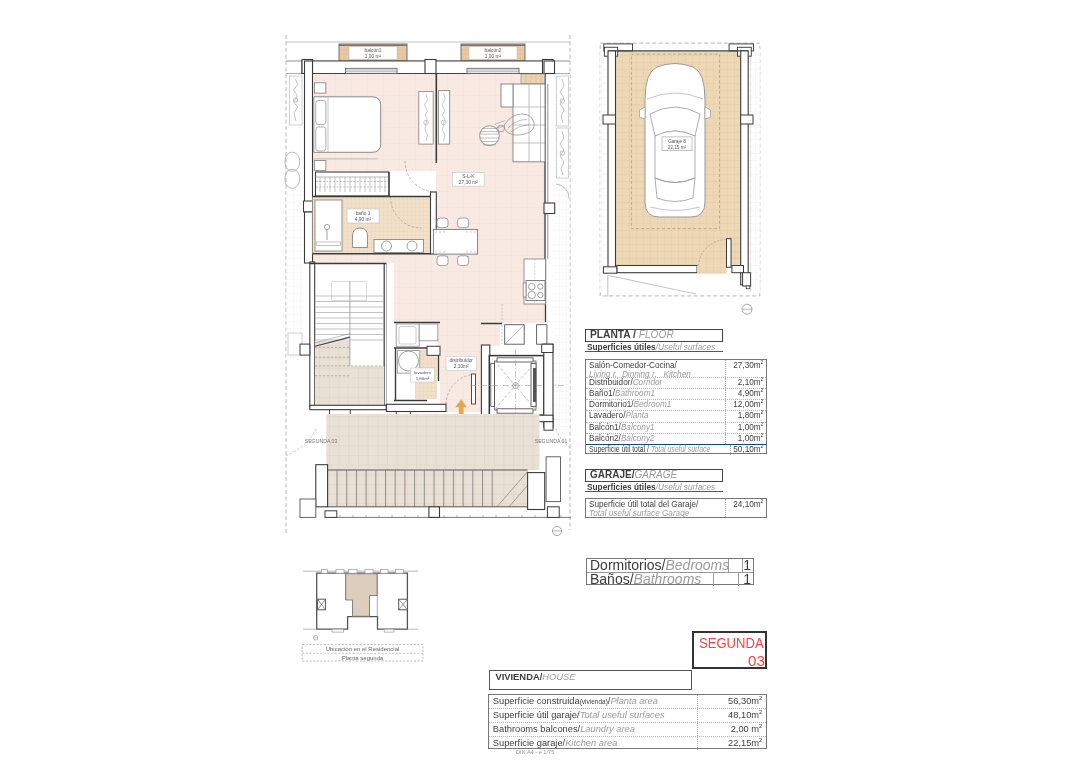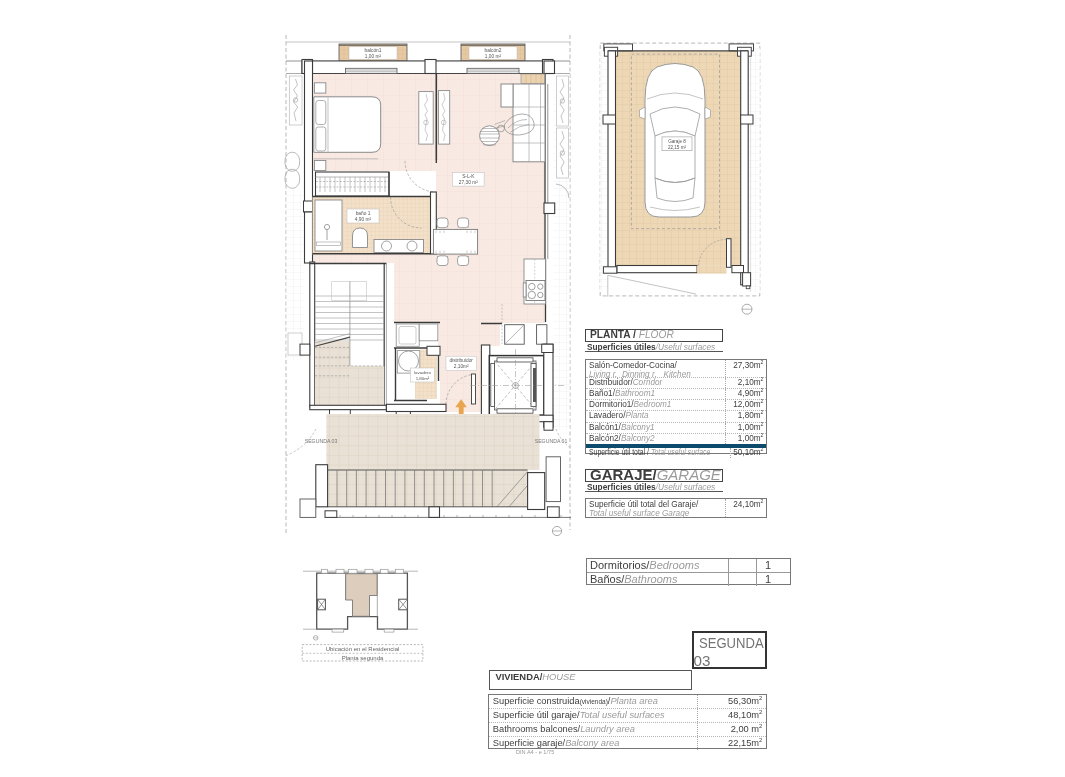--- a/index.html
+++ b/index.html
@@ -684,69 +684,69 @@
       <div style="width:39.4px;border-left:1px dotted #aaa;text-align:right;padding-right:3px;line-height:9.8px" class="val">1,80m<sup>2</sup></div>
     </div>
 <div style="display:flex;height:10.1px;border-top:1px dotted #b5b5b5">
       <div style="width:141px;padding-left:3px;line-height:9.8px"><span class="es">Balcón1/</span><span class="en">Balcony1</span></div>
       <div style="width:39.4px;border-left:1px dotted #aaa;text-align:right;padding-right:3px;line-height:9.8px" class="val">1,00m<sup>2</sup></div>
     </div>
 <div style="display:flex;height:10.1px;border-top:1px dotted #b5b5b5">
       <div style="width:141px;padding-left:3px;line-height:9.8px"><span class="es">Balcón2/</span><span class="en">Balcony2</span></div>
       <div style="width:39.4px;border-left:1px dotted #aaa;text-align:right;padding-right:3px;line-height:9.8px" class="val">1,00m<sup>2</sup></div>
     </div>
-<div style="display:flex;height:10.6px;border-top:4px solid #0c4a6e">
+<div style="display:flex;height:10.6px;border-top:1px solid #0c4a6e">
       <div style="width:141px;padding-left:3px;line-height:10px;white-space:nowrap"><span style="display:inline-block;transform:scaleX(0.84);transform-origin:0 50%;white-space:nowrap"><span class="es">Superficie útil total / </span><span class="en">Total useful surface</span></span></div>
       <div style="width:39.4px;border-left:1px dotted #aaa;text-align:right;padding-right:3px;line-height:10px" class="val">50,10m<sup>2</sup></div>
     </div>
 </div>
 
-<div class="abs" style="left:585px;top:469.4px;width:138px;height:12.8px;border:1.8px solid #444;background:#fff;font-size:15px;line-height:9.6px;padding-left:4px;white-space:nowrap"><b class="es">GARAJE/</b><span class="en">GARAGE</span></div>
+<div class="abs" style="left:585px;top:469.4px;width:138px;height:12.8px;border:1.8px solid #444;background:#fff;font-size:10px;line-height:9.6px;padding-left:4px;white-space:nowrap"><b class="es">GARAJE/</b><span class="en">GARAGE</span></div>
 
 <div class="abs" style="left:585px;top:482.9px;width:138px;height:9.5px;border-bottom:1px solid #555;font-size:8.3px;line-height:9px;padding-left:2px;white-space:nowrap"><b class="es">Superficies útiles</b><span class="en">/Useful surfaces</span></div>
 
 <div class="abs" style="left:585px;top:497.6px;width:182.4px;height:20.7px;border:1px solid #777;background:#fff;font-size:8.2px">
 <div style="display:flex;height:100%">
       <div style="width:141px;padding:1px 0 0 3px"><span class="es">Superficie útil total del Garaje/</span><br><span class="en">Total useful surface Garage</span></div>
       <div style="width:39.4px;border-left:1px dotted #aaa;text-align:right;padding:1px 3px 0 0" class="val">24,10m<sup>2</sup></div>
     </div>
 </div>
 
-<div class="abs" style="left:586px;top:558px;width:205px;height:27.2px;border:1px solid #777;background:#fff;font-size:11px">
+<div class="abs" style="left:586px;top:558px;width:168px;height:27.2px;border:1px solid #777;background:#fff;font-size:14px">
 <div style="display:flex;height:12.8px">
       <div style="width:138px;padding-left:3px;line-height:12.6px"><span class="es">Dormitorios/</span><span class="en">Bedrooms</span></div>
       <div style="width:27px;border-left:1px solid #999"></div>
       <div style="width:14px;border-left:1px solid #999;text-align:right;padding-right:2px;line-height:12.6px" class="val">1</div>
     </div>
 <div style="display:flex;height:12.8px;border-top:1px solid #999">
       <div style="width:138px;padding-left:3px;line-height:12.6px"><span class="es">Baños/</span><span class="en">Bathrooms</span></div>
       <div style="width:27px;border-left:1px solid #999"></div>
       <div style="width:14px;border-left:1px solid #999;text-align:right;padding-right:2px;line-height:12.6px" class="val">1</div>
     </div>
 </div>
 
-<div class="abs" style="left:691.6px;top:630.6px;width:75.4px;height:38.4px;border:2px solid #333;background:#fff;text-align:left;font-size:15.2px;line-height:18.2px;color:#737373;padding-top:1px">
+<div class="abs" style="left:691.6px;top:630.6px;width:75.4px;height:38.4px;border:2px solid #333;background:#fff;text-align:right;font-size:15.2px;line-height:18.2px;color:#ef4444;padding-top:1px">
     <div style="transform:scaleX(0.86);transform-origin:50% 0">SEGUNDA</div>
     <div>03</div>
   </div>
 
 <div class="abs" style="left:489.4px;top:669.6px;width:202.3px;height:20px;border:1px solid #555;background:#fff;font-size:9.4px;line-height:11.5px;padding-left:5px;white-space:nowrap"><b class="es">VIVIENDA/</b><span class="en">HOUSE</span></div>
 
 <div class="abs" style="left:487.8px;top:694.2px;width:279.5px;height:54.4px;border:1px solid #777;background:#fff;font-size:9.3px">
 <div style="display:flex;height:12.85px">
       <div style="width:204px;padding-left:4px;line-height:12.4px;white-space:nowrap"><span class="es">Superficie construida</span><span class="es" style="font-size:6.5px">(vivienda)</span><span class="es">/</span><span class="en">Planta area</span></div>
       <div style="flex:1;border-left:1px dotted #aaa;text-align:right;padding-right:4px;line-height:12.4px" class="val">56,30m<sup>2</sup></div>
     </div>
 <div style="display:flex;height:12.85px;border-top:1px dotted #b5b5b5">
       <div style="width:204px;padding-left:4px;line-height:12.4px"><span class="es">Superficie útil garaje/</span><span class="en">Total useful surfaces</span></div>
       <div style="flex:1;border-left:1px dotted #aaa;text-align:right;padding-right:4px;line-height:12.4px" class="val">48,10m<sup>2</sup></div>
     </div>
 <div style="display:flex;height:12.85px;border-top:1px dotted #b5b5b5">
       <div style="width:204px;padding-left:4px;line-height:12.4px"><span class="es">Bathrooms balcones/</span><span class="en">Laundry area</span></div>
       <div style="flex:1;border-left:1px dotted #aaa;text-align:right;padding-right:4px;line-height:12.4px" class="val">2,00 m<sup>2</sup></div>
     </div>
 <div style="display:flex;height:12.85px;border-top:1px dotted #b5b5b5">
-      <div style="width:204px;padding-left:4px;line-height:12.4px"><span class="es">Superficie garaje/</span><span class="en">Balcony area</span></div>
+      <div style="width:204px;padding-left:4px;line-height:12.4px"><span class="es">Superficie garaje/</span><span class="en">Kitchen area</span></div>
       <div style="flex:1;border-left:1px dotted #aaa;text-align:right;padding-right:4px;line-height:12.4px" class="val">22,15m<sup>2</sup></div>
     </div>
 </div>
 
 <div class="abs" style="left:516px;top:749px;font-size:5.6px;color:#999">DIN A4 - e 1/75</div>
 
 </body></html>

